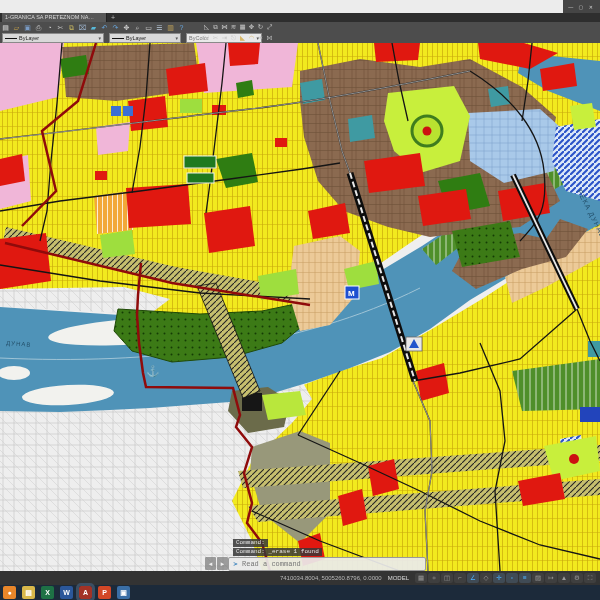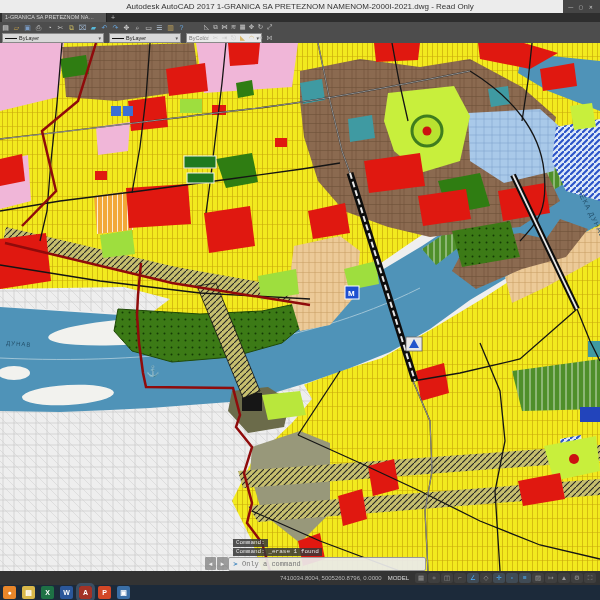--- a/index.html
+++ b/index.html
@@ -67,21 +67,20 @@
   .taskbar{position:absolute;left:0;top:585px;width:600px;height:15px;background:#1c2a3a;
            display:flex;align-items:center;gap:6px;padding-left:3px;box-sizing:border-box;}
   .tkicon{width:13px;height:13px;border-radius:2px;display:flex;align-items:center;
           justify-content:center;font-size:7px;font-weight:bold;color:#fff;}
   .tkicon.active{outline:3px solid #3c4f63;background-clip:padding-box;}
 </style>
 </head>
 <body>
 
 <div class="titlebar">
-  <span class="title">Autodesk AutoCAD 2017   1-GRANICA SA PRETEZNOM NAMENOM-2000I-2021.dwg - Read Only</span>
   <div class="win-ctl">
     <span>— ▢ ✕</span>
   </div>
 </div>
 
 <div class="tabbar">
   <div class="dwgtab">1-GRANICA SA PRETEZNOM NA…</div>
   <div class="newtab">+</div>
 </div>
 
@@ -372,21 +371,21 @@
 <div class="cmdhist">
     <span>Command:</span>
     <span>Command: _erase 1 found</span>
   </div>
 <div class="layoutnav">
   <span>◂</span>
   <span>▸</span>
 </div>
 <div class="cmdline">
   <span class="cicon">＞</span>
-  <span class="ph">Only a command</span>
+  <span class="ph">Read a command</span>
 </div>
 
 <div class="statusbar">
   <span class="coords">7410034.8004, 5005260.8796, 0.0000</span>
   <span class="modelbtn">MODEL</span>
   <div class="sticons">
       <span>▦</span>
       <span>⌗</span>
       <span>◫</span>
       <span>⌐</span>

